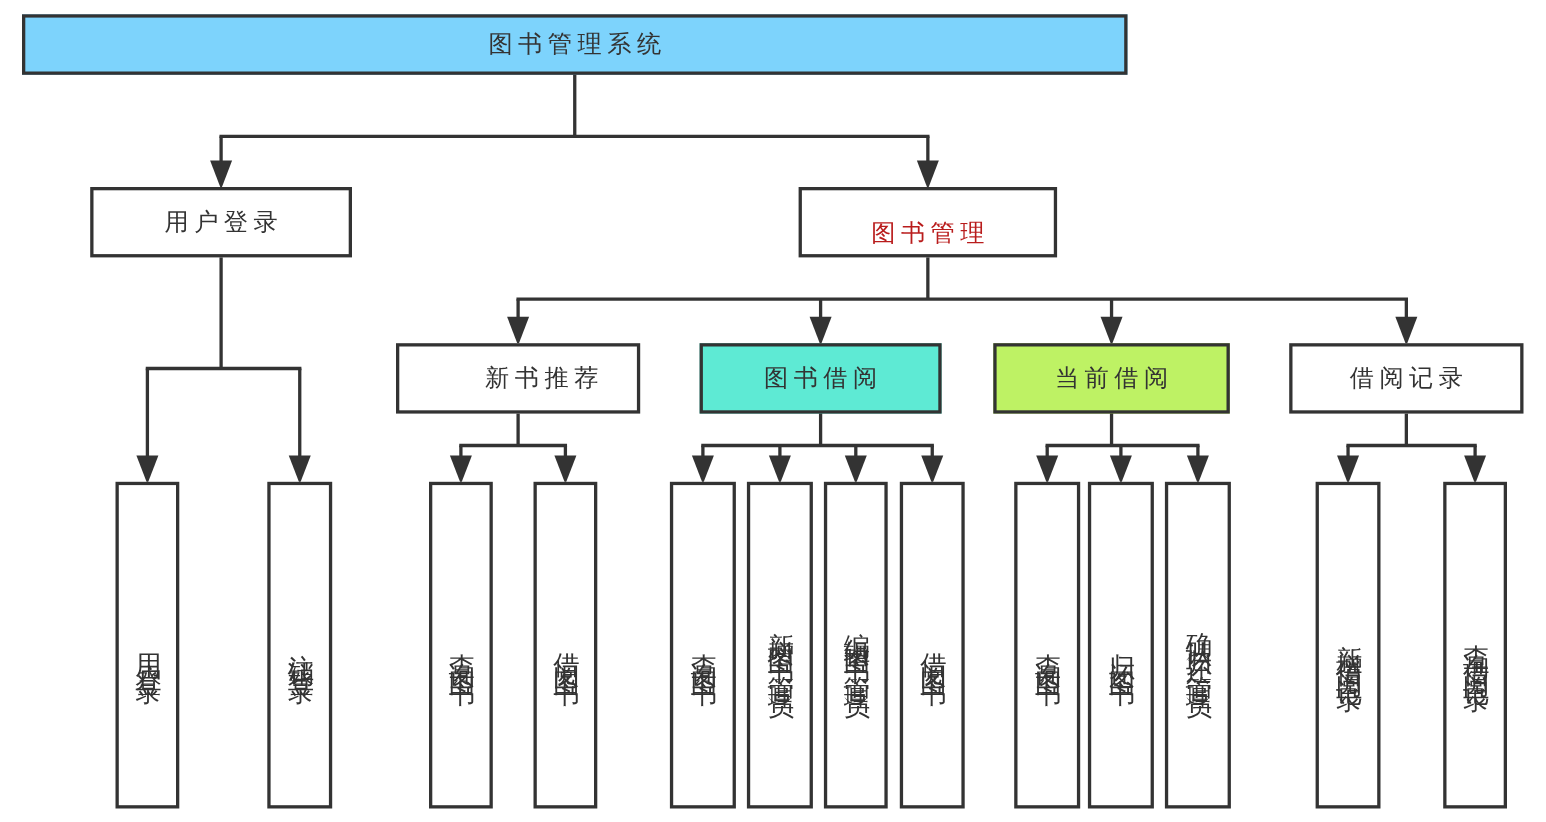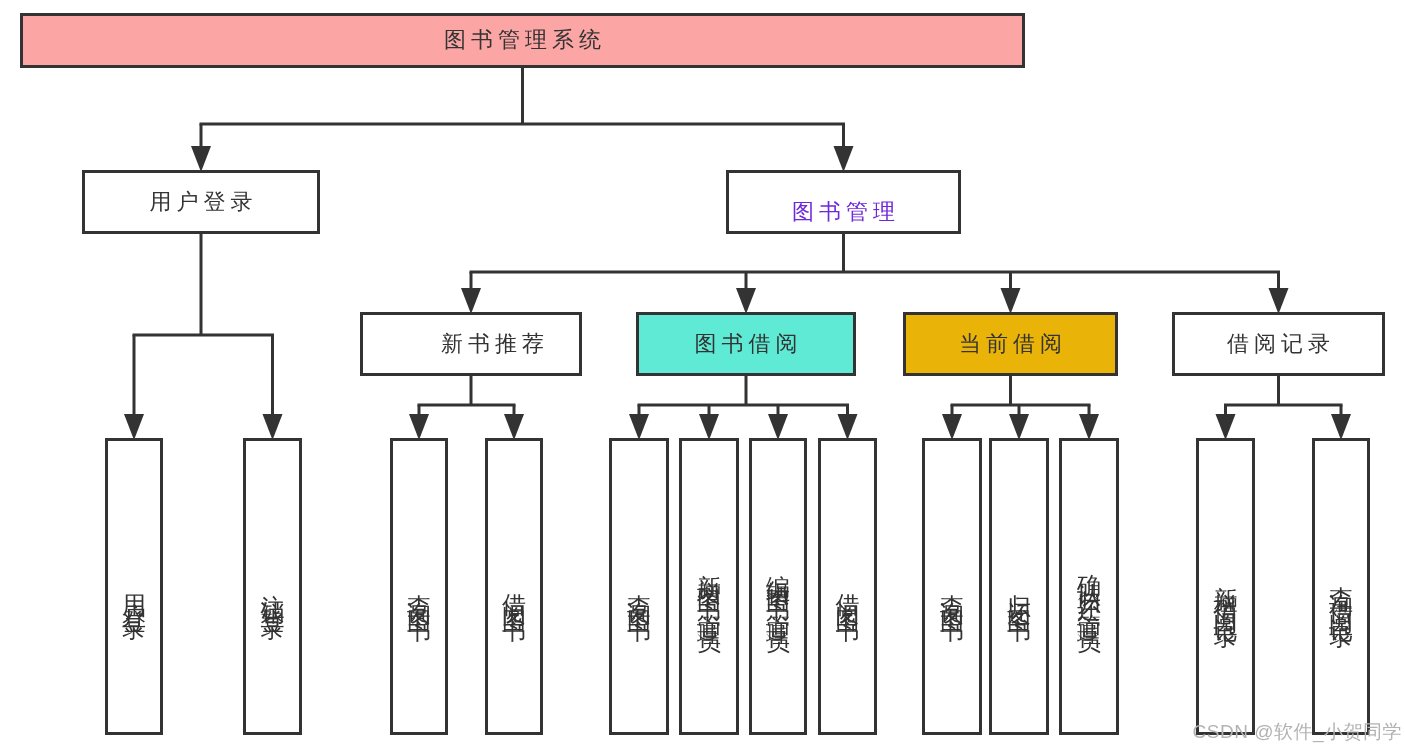--- a/index.html
+++ b/index.html
@@ -103,36 +103,36 @@
       <line x1="1089" y1="405" x2="1089" y2="420" stroke="#333333" stroke-width="3"></line>
       <polygon points="1079,414 1099,414 1089,440" fill="#333333"></polygon>
       <line x1="1278.5" y1="374" x2="1278.5" y2="405" stroke="#333333" stroke-width="3"></line>
       <line x1="1224" y1="405" x2="1342.5" y2="405" stroke="#333333" stroke-width="3"></line>
       <line x1="1225.5" y1="405" x2="1225.5" y2="420" stroke="#333333" stroke-width="3"></line>
       <polygon points="1215.5,414 1235.5,414 1225.5,440" fill="#333333"></polygon>
       <line x1="1341" y1="405" x2="1341" y2="420" stroke="#333333" stroke-width="3"></line>
       <polygon points="1331,414 1351,414 1341,440" fill="#333333"></polygon>
     </svg>
   <div id="nodes">
-      <div class="node h" style="left: 20px; top: 13px; width: 1005px; height: 55px; border-color: rgb(51, 51, 51); background: #fca5a5;">
+      <div class="node h" style="left: 20px; top: 13px; width: 1005px; height: 55px; border-color: rgb(51, 51, 51); background: #7dd3fc;">
         <span class="label" style="color: rgb(51, 51, 51);">图书管理系统</span>
       </div>
       <div class="node h" style="left: 82px; top: 170px; width: 238px; height: 64px; border-color: rgb(51, 51, 51); background: rgb(255, 255, 255);">
         <span class="label" style="color: rgb(51, 51, 51);">用户登录</span>
       </div>
       <div class="node h" style="left: 726px; top: 170px; width: 235px; height: 64px; border-color: rgb(51, 51, 51); background: rgb(255, 255, 255);">
-        <span class="label" style="color: #6d28d9; margin-top: 20px;">图书管理</span>
+        <span class="label" style="color: #b91c1c; margin-top: 20px;">图书管理</span>
       </div>
       <div class="node h" style="left: 360px; top: 312px; width: 222px; height: 64px; border-color: rgb(51, 51, 51); background: rgb(255, 255, 255); padding-left: 43px;">
         <span class="label" style="color: rgb(51, 51, 51);">新书推荐</span>
       </div>
       <div class="node h" style="left: 636px; top: 312px; width: 220px; height: 64px; border-color: rgb(51, 51, 51); background: #5eead4;">
         <span class="label" style="color: rgb(51, 51, 51);">图书借阅</span>
       </div>
-      <div class="node h" style="left: 903px; top: 312px; width: 215px; height: 64px; border-color: rgb(51, 51, 51); background: #eab308;">
+      <div class="node h" style="left: 903px; top: 312px; width: 215px; height: 64px; border-color: rgb(51, 51, 51); background: #bef264;">
         <span class="label" style="color: rgb(51, 51, 51);">当前借阅</span>
       </div>
       <div class="node h" style="left: 1172px; top: 312px; width: 213px; height: 64px; border-color: rgb(51, 51, 51); background: rgb(255, 255, 255);">
         <span class="label" style="color: rgb(51, 51, 51);">借阅记录</span>
       </div>
       <div class="node v" style="left: 105px; top: 438px; width: 58px; height: 297px; border-color: rgb(51, 51, 51); background: rgb(255, 255, 255);">
         <span class="label" style="color: rgb(51, 51, 51);">用户登录</span>
       </div>
       <div class="node v" style="left: 243px; top: 438px; width: 59px; height: 297px; border-color: rgb(51, 51, 51); background: rgb(255, 255, 255);">
         <span class="label" style="color: rgb(51, 51, 51);">注销登录</span>
@@ -164,14 +164,13 @@
       <div class="node v" style="left: 1059px; top: 438px; width: 60px; height: 297px; border-color: rgb(51, 51, 51); background: rgb(255, 255, 255);">
         <span class="label" style="color: rgb(51, 51, 51);">确认归还（管理员）</span>
       </div>
       <div class="node v" style="left: 1196px; top: 438px; width: 59px; height: 297px; border-color: rgb(51, 51, 51); background: rgb(255, 255, 255);">
         <span class="label" style="color: rgb(51, 51, 51);">新增借阅记录</span>
       </div>
       <div class="node v" style="left: 1312px; top: 438px; width: 58px; height: 297px; border-color: rgb(51, 51, 51); background: rgb(255, 255, 255);">
         <span class="label" style="color: rgb(51, 51, 51);">查询借阅记录</span>
       </div>
     </div>
-  <div class="watermark" style="color: rgb(179, 179, 179);">CSDN @软件_小贺同学</div>
 </div>
 
 </body></html>

